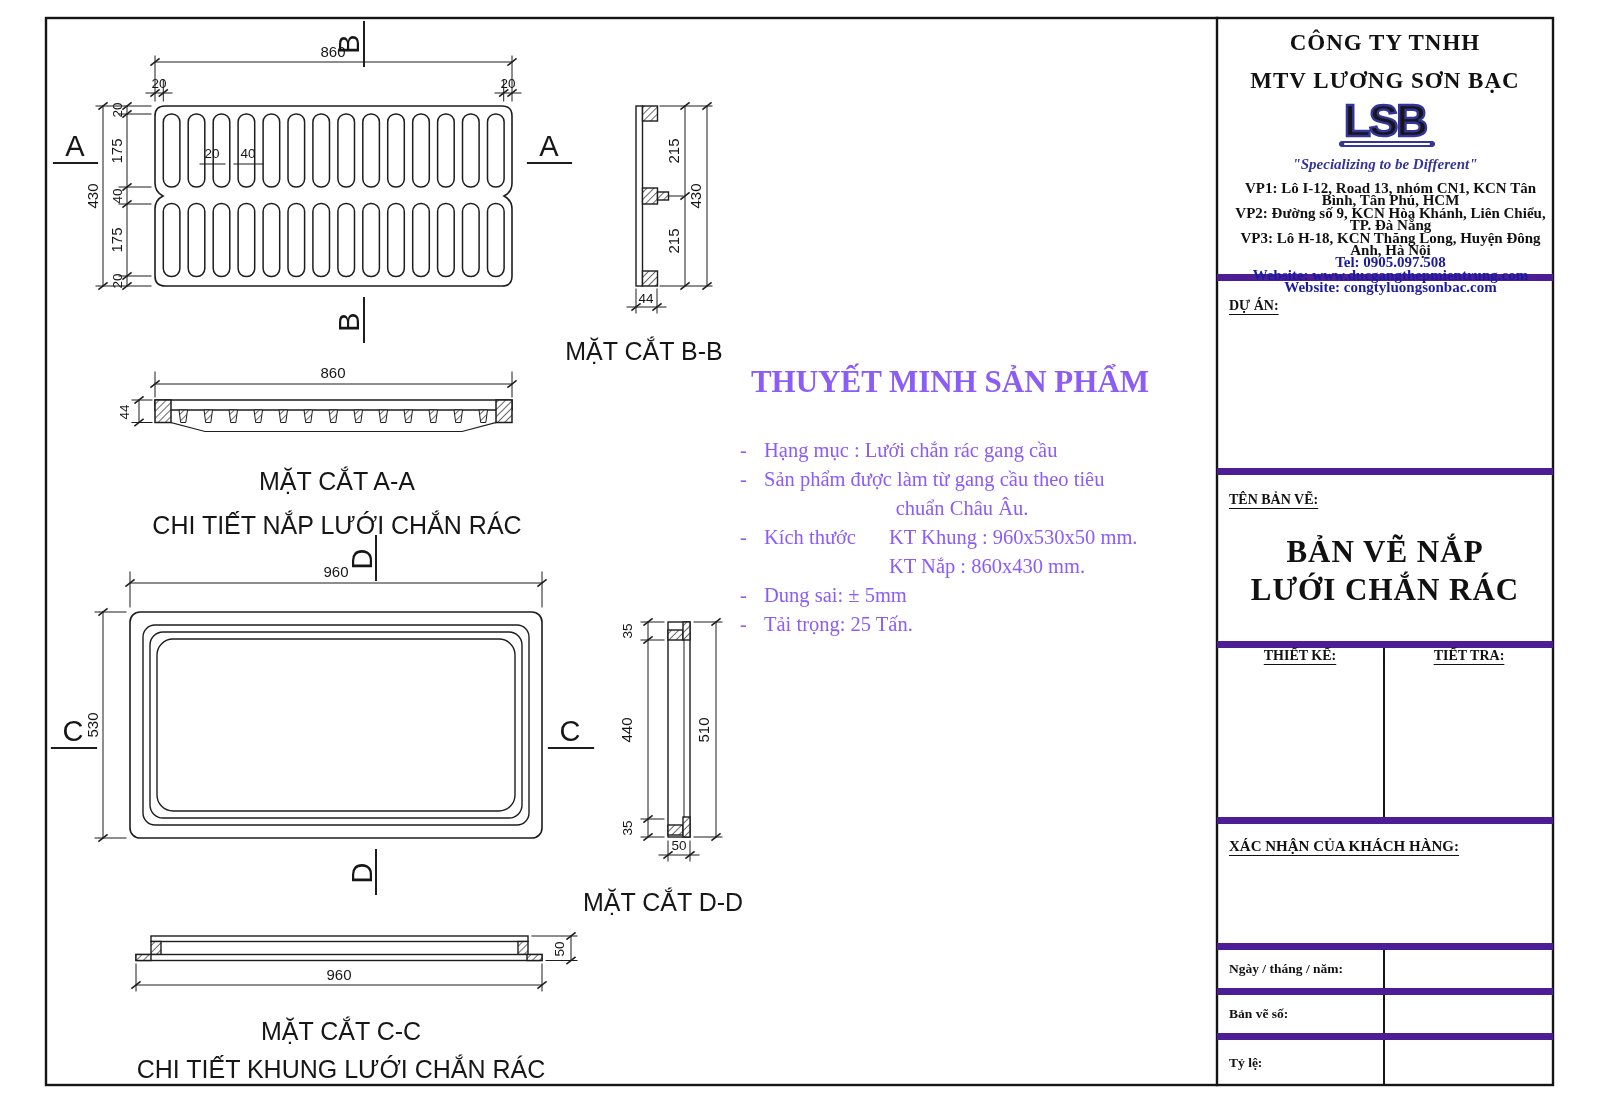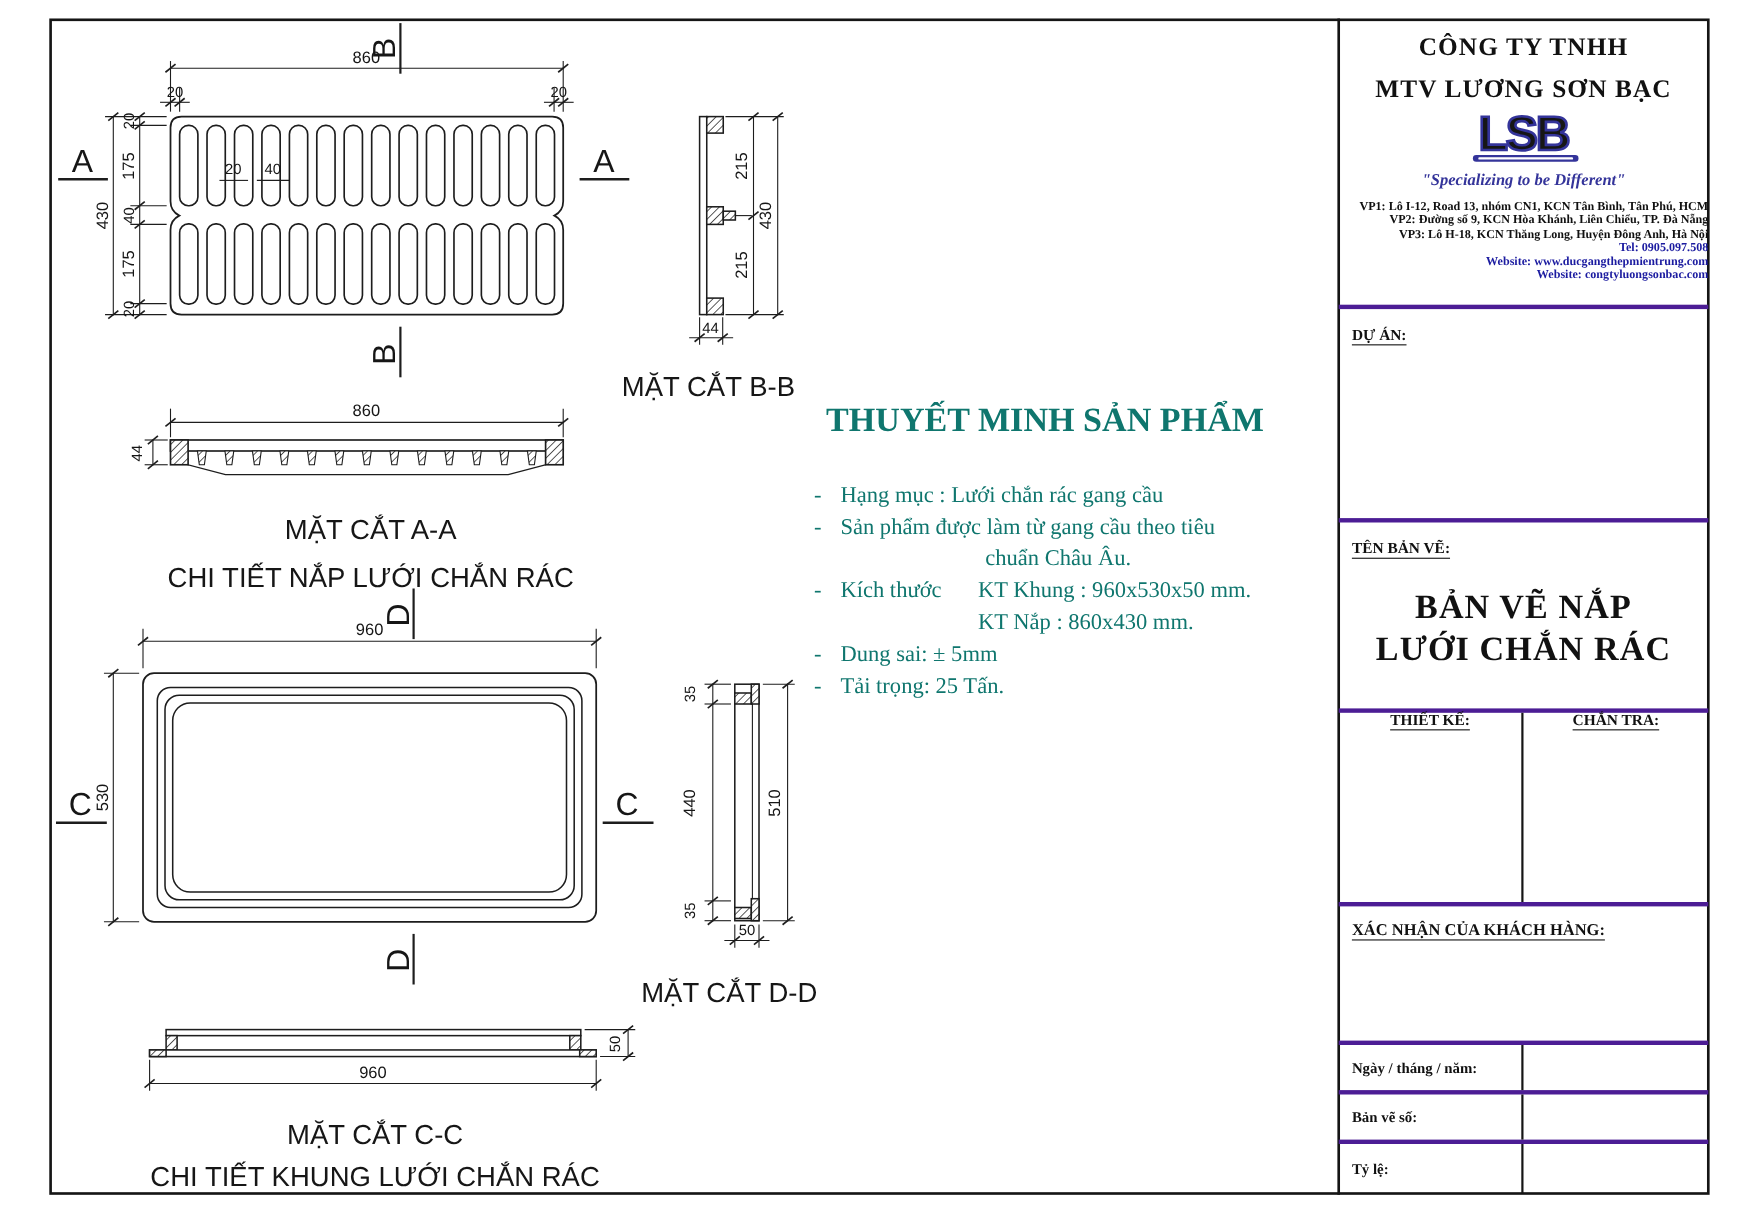--- a/index.html
+++ b/index.html
@@ -7,46 +7,46 @@
         font-family:"Liberation Sans","DejaVu Sans",sans-serif;}
   svg text{font-family:"Liberation Sans","DejaVu Sans",sans-serif;fill:#161616;}
   .dimtxt{font-size:15px;}
   .dimsm{font-size:13.5px;}
   .marker{font-size:29px;}
   .seclbl{font-size:25px;}
 
   
   .tb{position:absolute;left:1217px;top:18px;width:336px;height:1067px;
       font-family:"Liberation Serif","DejaVu Serif",serif;color:#111;}
-  .tb-row{position:absolute;left:0;width:336px;border-bottom:4px solid #4c1d95;box-sizing:border-box;}
+  .tb-row{position:absolute;left:0;width:336px;border-bottom:7px solid #4c1d95;box-sizing:border-box;}
   .tb-label{font-weight:bold;text-decoration:underline;text-underline-offset:4px;}
   .company{ top:0;height:263px;text-align:center;}
   .co-line1{font-size:23px;font-weight:bold;letter-spacing:1px;margin-top:12px;}
   .co-line2{font-size:23px;font-weight:bold;letter-spacing:1px;margin-top:12px;}
   .slogan{font-size:15px;font-weight:bold;font-style:italic;margin-top:2px;}
-  .addr{margin-top:9px;text-align:right;padding-left:11px;font-size:11px;font-weight:bold;line-height:12.4px;}
+  .addr{margin-top:9px;text-align:center;padding-left:11px;font-size:15px;font-weight:bold;line-height:12.4px;}
   .duan{ top:263px;height:194px;padding-left:45px;}
   .duan .tb-label{font-size:14px;position:absolute;left:12px;top:17px;}
   .tenbv{ top:457px;height:173px;}
   .tenbv .tb-label{font-size:14px;position:absolute;left:12px;top:17px;}
   .bvname{position:absolute;top:58px;width:100%;text-align:center;font-size:31px;font-weight:bold;line-height:38px;letter-spacing:1px;}
   .tkkt{ top:630px;height:176px;display:flex;}
   .tkkt .cell{box-sizing:border-box;height:100%;text-align:center;font-size:14px;}
   .tkkt .cell.l{width:168px;border-right:2px solid #151515;}
   .tkkt .cell.r{width:168px;}
   .xacnhan{ top:806px;height:126px;}
   .xacnhan .tb-label{font-size:15px;position:absolute;left:12px;top:14px;}
   .smallrow{height:45px;display:flex;}
   .smallrow .lab{box-sizing:border-box;width:168px;border-right:2px solid #151515;
                  font-size:13.5px;font-weight:bold;display:flex;align-items:center;padding-left:12px;}
   .r6{top:932px;} .r7{top:977px;} .r8{top:1022px;border-bottom:none;}
 
   
   .desc{position:absolute;left:740px;top:362px;width:420px;
-        font-family:"Liberation Serif","DejaVu Serif",serif;color:#0f766e;}
+        font-family:"Liberation Serif","DejaVu Serif",serif;color:#8b5cf6;}
   .desc-title{text-align:center;font-size:31px;font-weight:bold;line-height:40px;}
   .desc-items{margin-top:34px;font-size:20.5px;line-height:29px;}
   .ditem{display:flex;}
   .dash{width:24px;flex:none;}
   .cont{padding-left:24px;text-align:center;}
   .kline{display:flex;}
   .klab{width:125px;flex:none;}
   .kvals div{white-space:nowrap;}
 </style>
 </head>
@@ -383,21 +383,21 @@
         <div>BẢN VẼ NẮP</div>
         <div>LƯỚI CHẮN RÁC</div>
       </div>
     </div>
 
     <div class="tb-row tkkt">
       <div class="cell l">
         <span class="tb-label">THIẾT KẾ:</span>
       </div>
       <div class="cell r">
-        <span class="tb-label">CHẮN TRA:</span>
+        <span class="tb-label">TIẾT TRA:</span>
       </div>
     </div>
 
     <div class="tb-row xacnhan">
       <span class="tb-label">XÁC NHẬN CỦA KHÁCH HÀNG:</span>
     </div>
 
     <div class="tb-row smallrow r6">
       <div class="lab">Ngày / tháng / năm:</div>
       <div></div>

